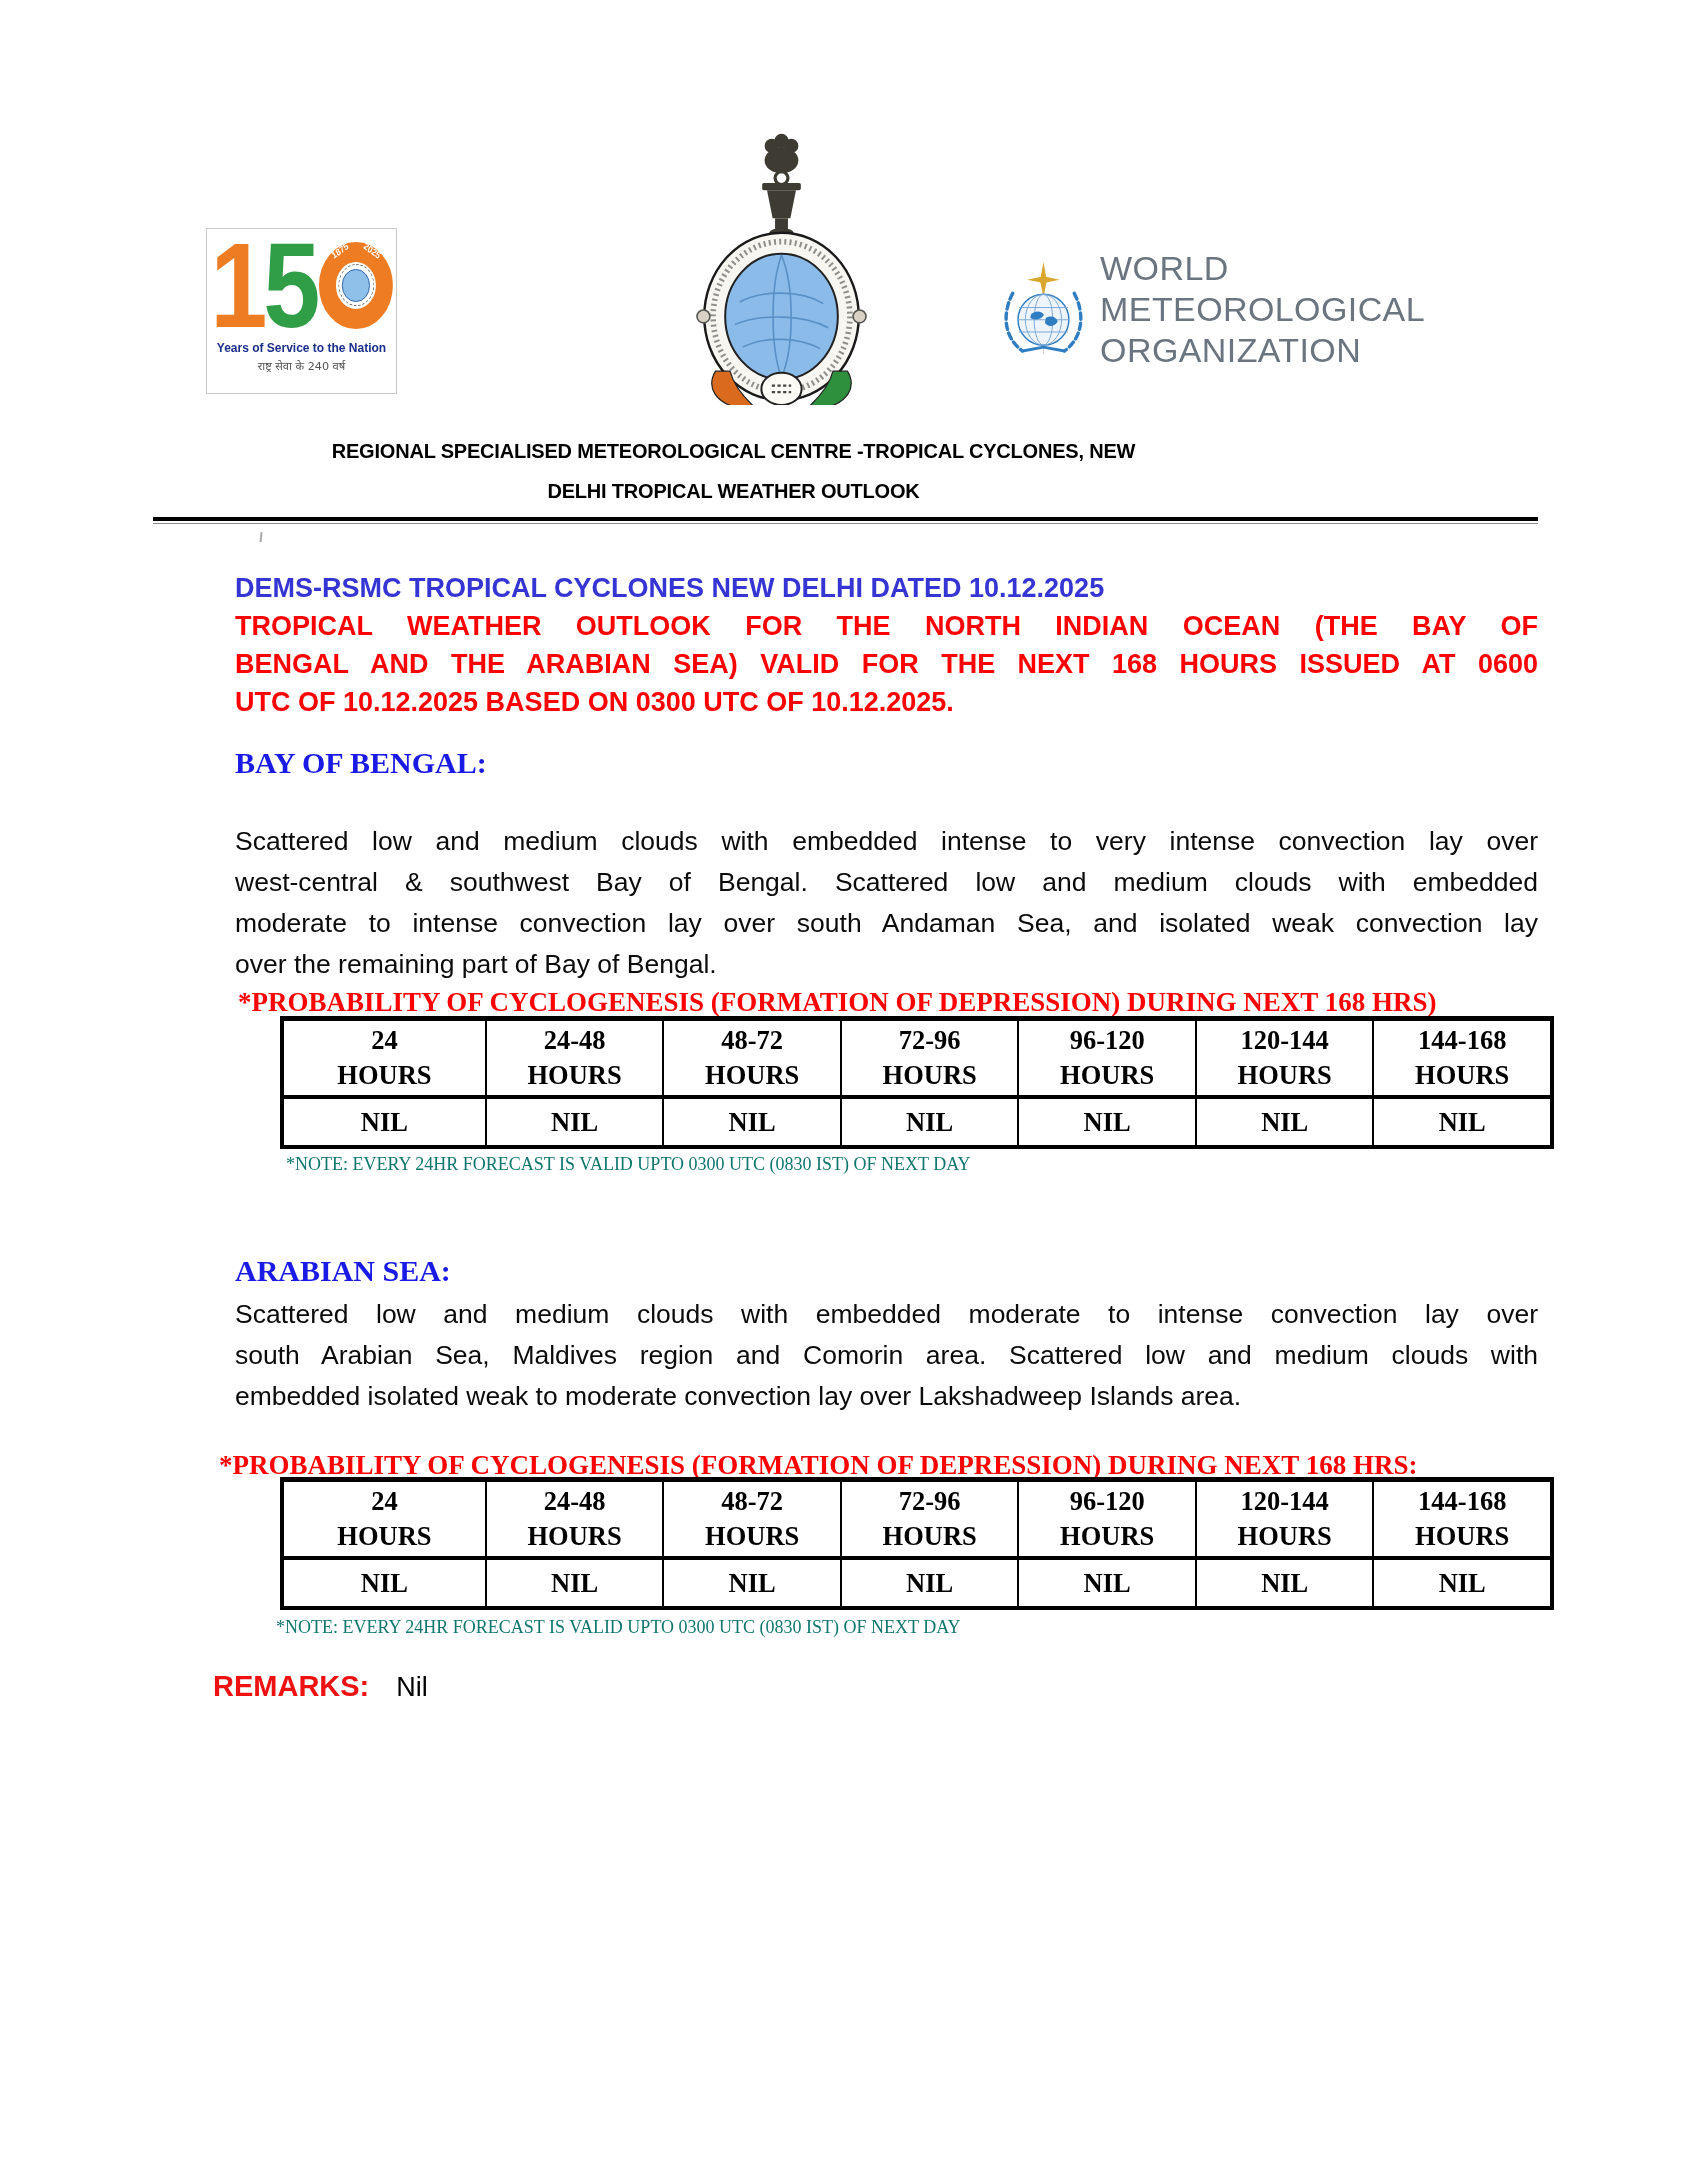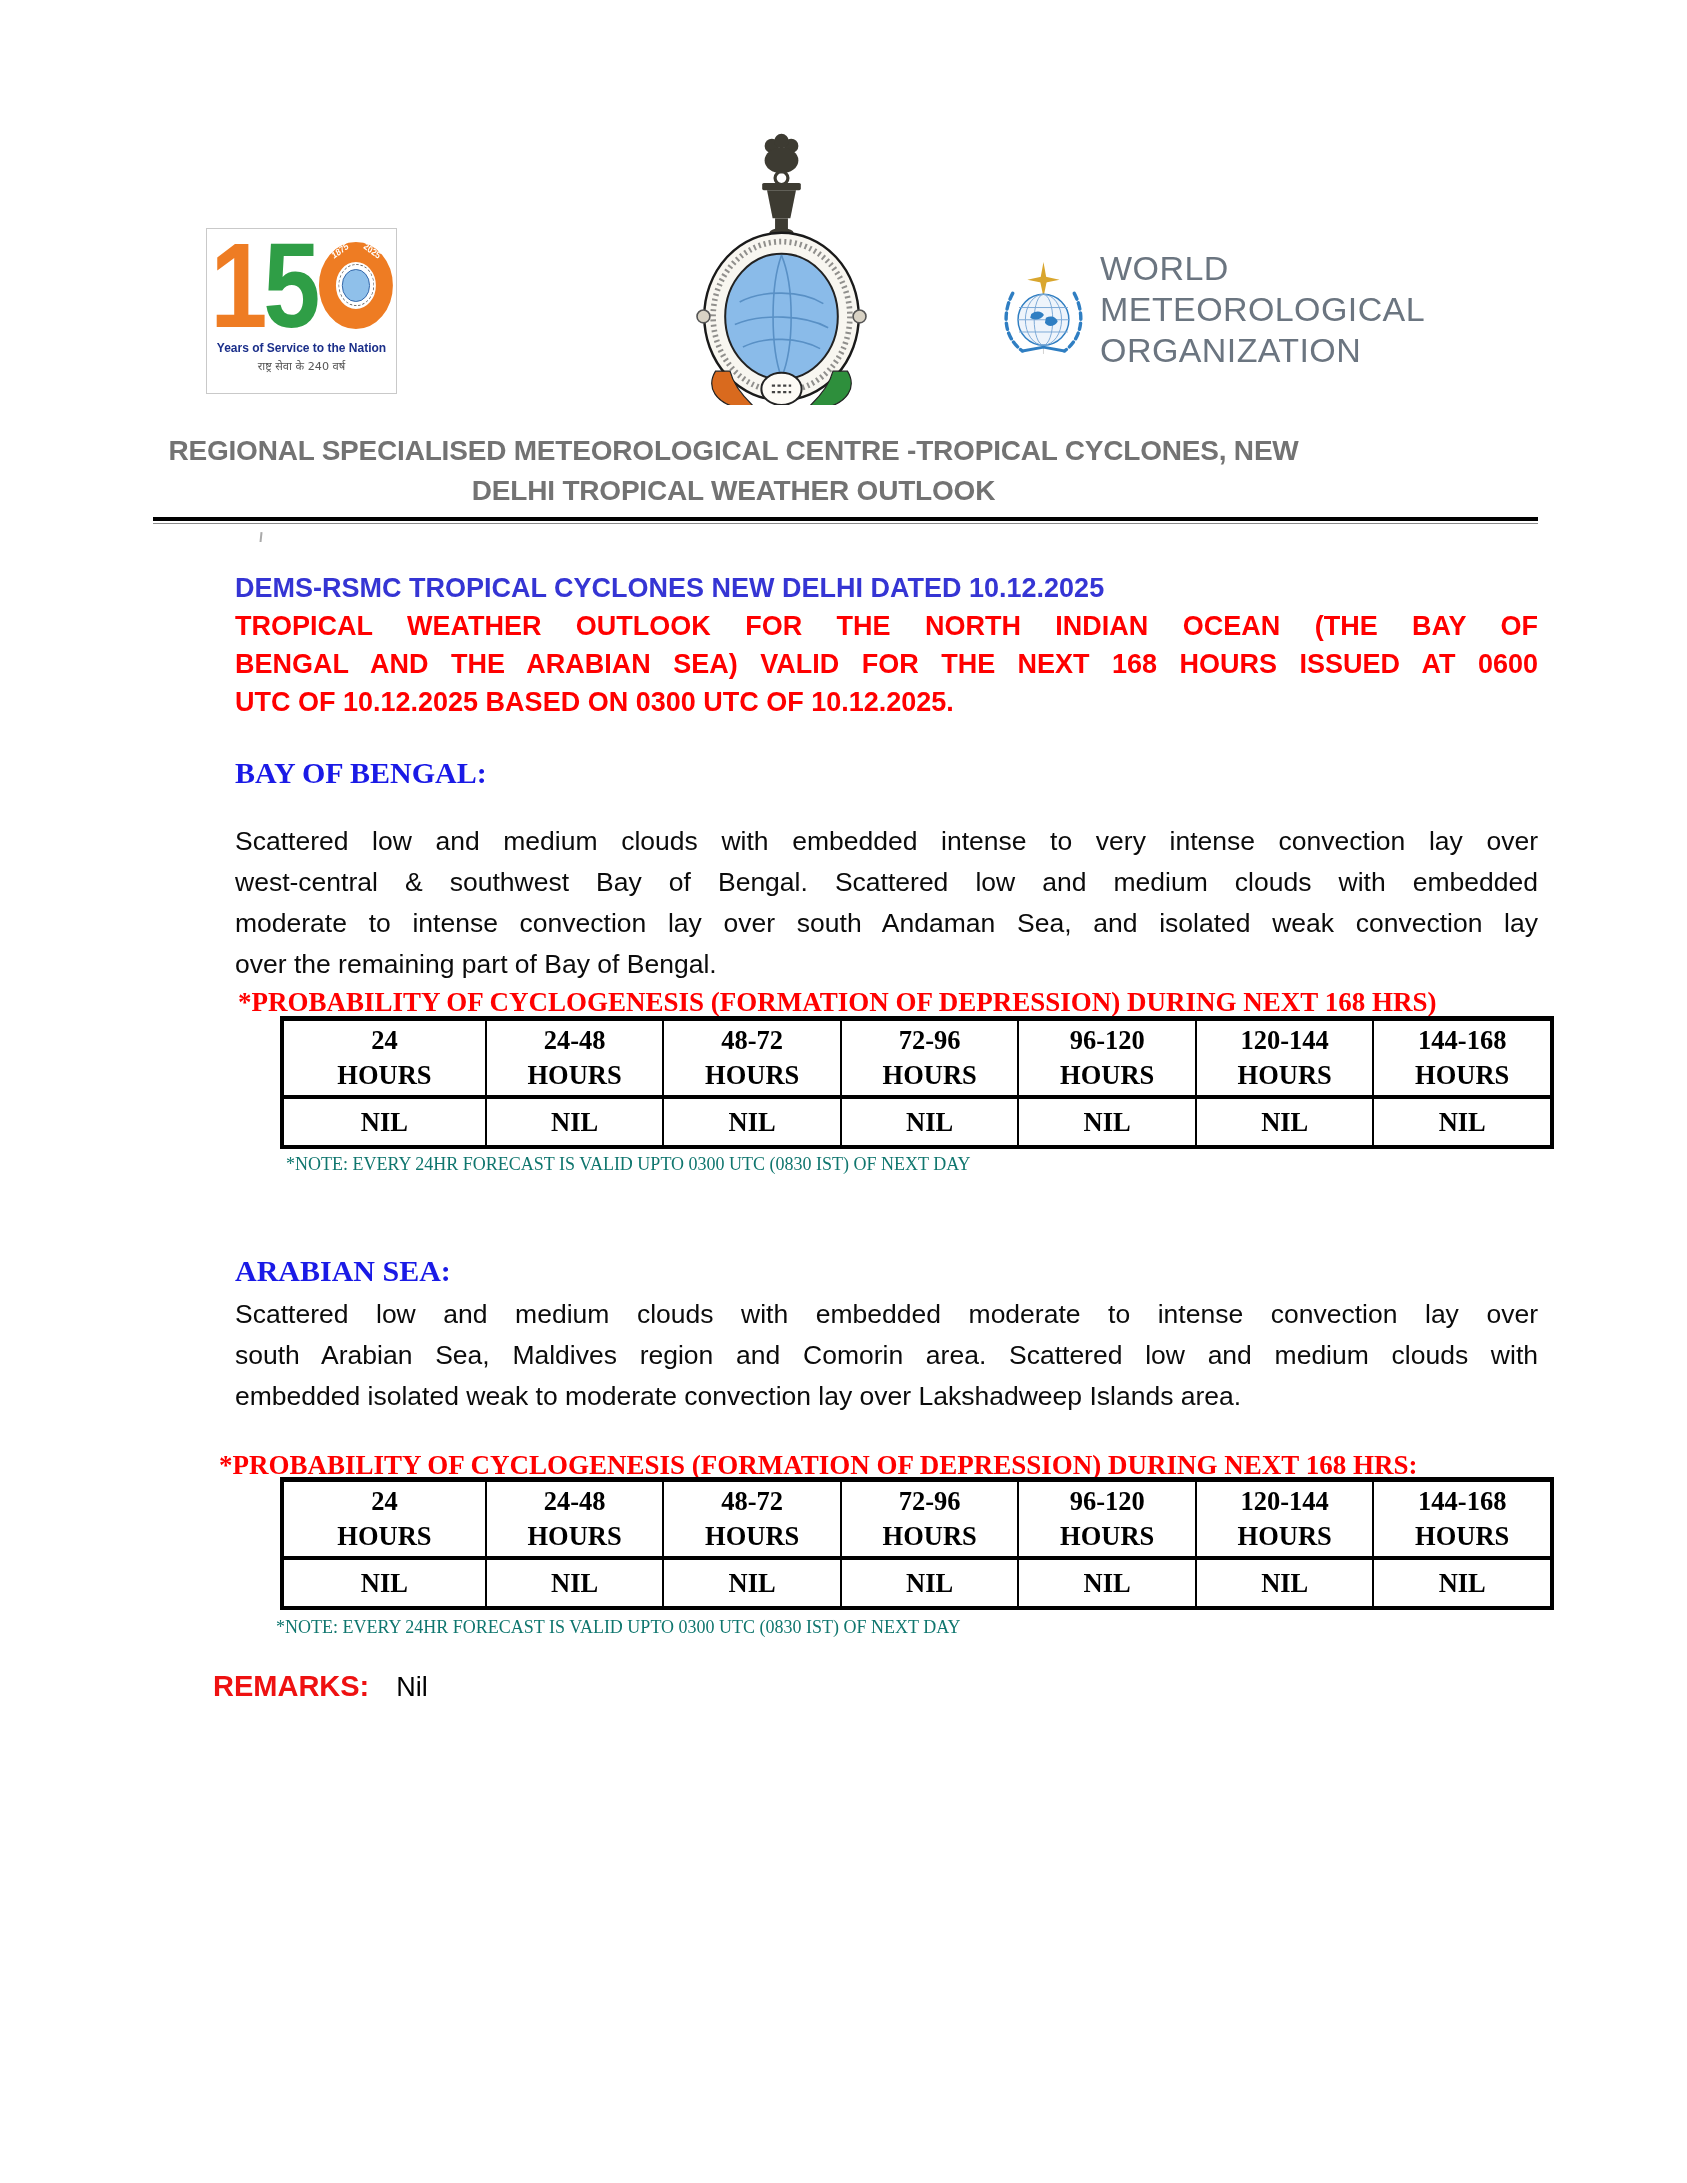--- a/index.html
+++ b/index.html
@@ -23,34 +23,34 @@
   .l150-globe{width:30.5px;height:30.5px;border-radius:50%;background:#8fc0ea;border:0.8px solid #2a5fa5;}
   .l150-cap-en{color:#1b2f8a;font-weight:bold;font-size:12px;margin-top:4.8px;line-height:13.7px;}
   .l150-cap-hi{color:#555;font-size:11.2px;margin-top:2.4px;font-family:"DejaVu Sans",sans-serif;}
 
   .imdlogo{left:693px;top:133px;width:177px;height:272px;}
   .wmologo{left:998px;top:230px;width:427px;height:159px;display:flex;align-items:center;justify-content:flex-end;}
   .wmo-text{margin-left:11.2px;color:#6b7580;font-size:34px;line-height:41px;letter-spacing:0.4px;
             font-family:"Liberation Sans",sans-serif;}
 
   
-  .doctitle{left:0;top:431px;width:1467px;text-align:center;font-weight:bold;font-size:28px;line-height:40px;
-            letter-spacing:-0.2px;color:#737373;}
+  .doctitle{left:0;top:431px;width:1467px;text-align:center;font-weight:bold;font-size:20px;line-height:40px;
+            letter-spacing:-0.2px;color:#000000;}
   .rule{left:153px;top:517px;width:1385px;height:2.4px;border-top:4px solid #000;border-bottom:0.8px solid #8a8a8a;}
   .stray{left:260px;top:532px;width:1.6px;height:10.4px;background:#aaaaaa;transform:rotate(6deg);}
 
   
   .intro{left:235px;top:569px;width:1303px;font-weight:bold;font-size:27px;line-height:38px;}
   .blueline{color:#3535d4;}
   .redline{color:#ff0000;}
   .jl{text-align:justify;text-align-last:justify;}
 
   
   .seaheading{font-family:"Liberation Serif",serif;font-weight:bold;font-size:30px;color:#1a1ae6;}
-  .bayhead{left:235px;top:746px;margin-top:10px;}
+  .bayhead{left:235px;top:746px;}
   .arabhead{left:235px;top:1254px;}
   .para{left:235px;top:821px;width:1303px;font-size:26.5px;line-height:41px;color:#0b0b0b;}
   .para2{top:1294px;}
   .probhead{font-family:"Liberation Serif",serif;font-weight:bold;font-size:27px;color:#ff0000;white-space:nowrap;}
   .prob1{left:238px;top:987px;}
   .prob2{left:219px;top:1450px;}
   .note{font-family:"Liberation Serif",serif;font-size:18px;color:#0f766e;white-space:nowrap;}
   .note1{left:286px;top:1154px;}
   .note2{left:276px;top:1617px;}
 

